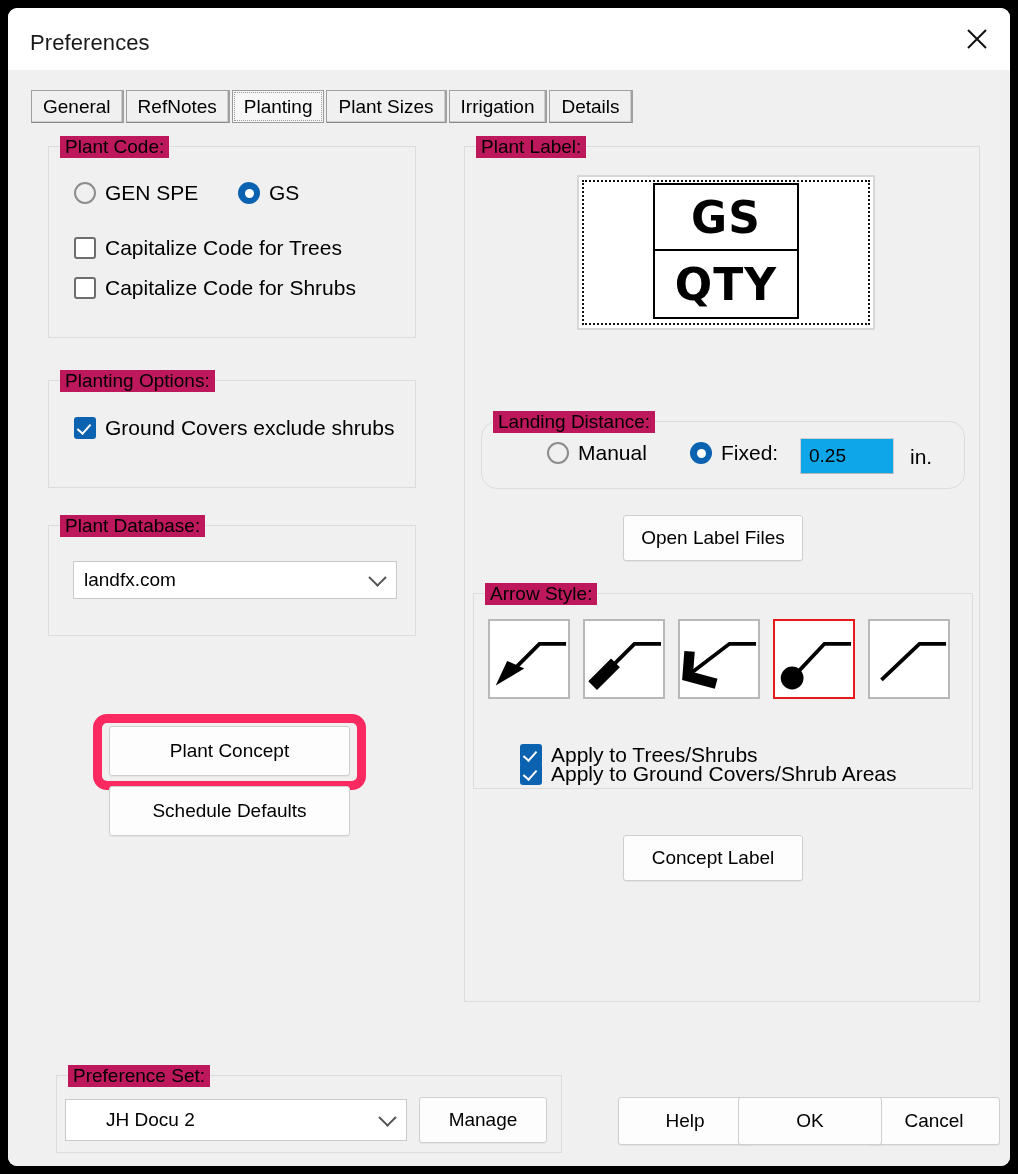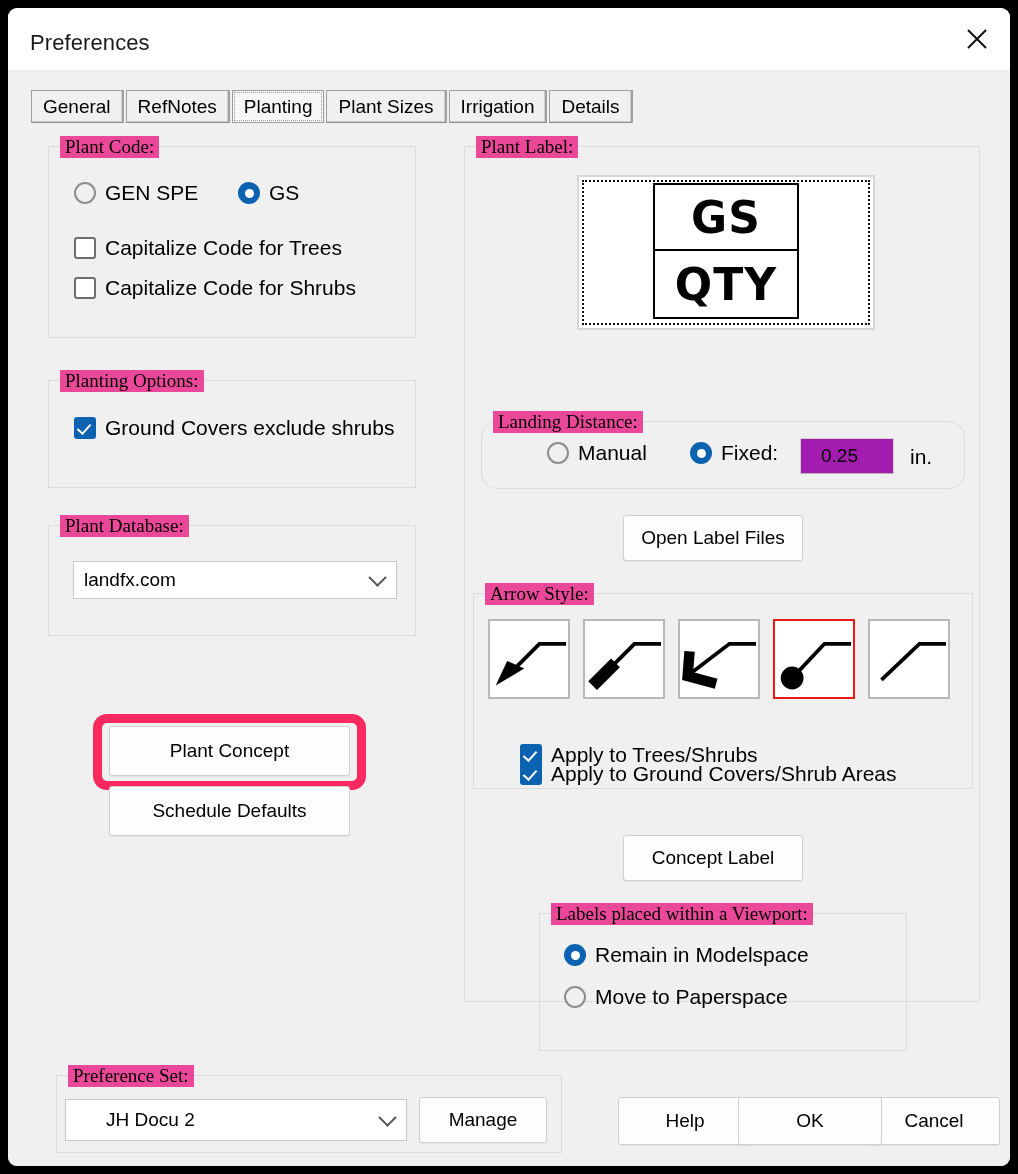--- a/index.html
+++ b/index.html
@@ -77,25 +77,24 @@
 
   
   .group {
     position: absolute;
     border: 1px solid #dcdcdc;
     box-sizing: border-box;
   }
   .group > .legend {
     position: absolute;
     top: -11px; left: 11px;
-    background: #ec4899;
+    background: #be185d;
     padding: 0 5px;
     font-size: 19px; color: #000;
     white-space: nowrap;
-    font-family: Liberation Serif, serif;
   }
 
   
   .row { position: absolute; display: flex; align-items: center; }
   .radio {
     width: 22px; height: 22px; border-radius: 50%;
     box-sizing: border-box;
     border: 2px solid #8d8d8d;
     background: #f0f0f0;
     flex: 0 0 auto;
@@ -159,25 +158,25 @@
     position: absolute; right: 12px; top: 50%;
     width: 11px; height: 11px;
     margin-top: -6px;
     border: solid #555;
     border-width: 0 2px 2px 0;
     transform: rotate(45deg) translate(-2px,-2px);
   }
   .textinput {
     position: absolute;
     box-sizing: border-box;
-    background: #a21caf;
+    background: #0ea5e9;
     border: 1px solid #cfcfcf;
     border-bottom-color: #b5b5b5;
     display: flex; align-items: center;
-    padding-left: 20px;
+    padding-left: 8px;
     font-size: 19px; color: #000;
   }
   .btn {
     position: absolute;
     box-sizing: border-box;
     background: #fdfdfd;
     border: 1px solid #cfcfcf;
     border-radius: 3px;
     display: flex; align-items: center; justify-content: center;
     font-size: 19px; color: #000;
@@ -382,33 +381,20 @@
         </div>
 
         <div class="row" style="left:46px; top:168px;">
           <div class="checkbox on"></div>
           <div class="ctl-label">Apply to Ground Covers/Shrub Areas</div>
         </div>
       </div>
 
       <div class="btn" style="left:158px; top:688px; width:180px; height:46px;">Concept Label</div>
 
-      <div class="group" style="left:74px; top:766px; width:368px; height:138px;">
-        <div class="legend">Labels placed within a Viewport:</div>
-
-        <div class="row" style="left:24px; top:29px;">
-          <div class="radio on"></div>
-          <div class="ctl-label">Remain in Modelspace</div>
-        </div>
-
-        <div class="row" style="left:24px; top:71px;">
-          <div class="radio"></div>
-          <div class="ctl-label">Move to Paperspace</div>
-        </div>
-      </div>
     </div>
 
     <div class="group" style="left:48px; top:1005px; width:506px; height:78px;">
       <div class="legend">Preference Set:</div>
       <div class="combo" style="left:8px; top:23px; width:342px; height:42px;padding-left:40px;">
         <span>JH Docu 2</span>
         <span class="chev"></span>
       </div>
       <div class="btn" style="left:362px; top:21px; width:128px; height:46px;">Manage</div>
     </div>

